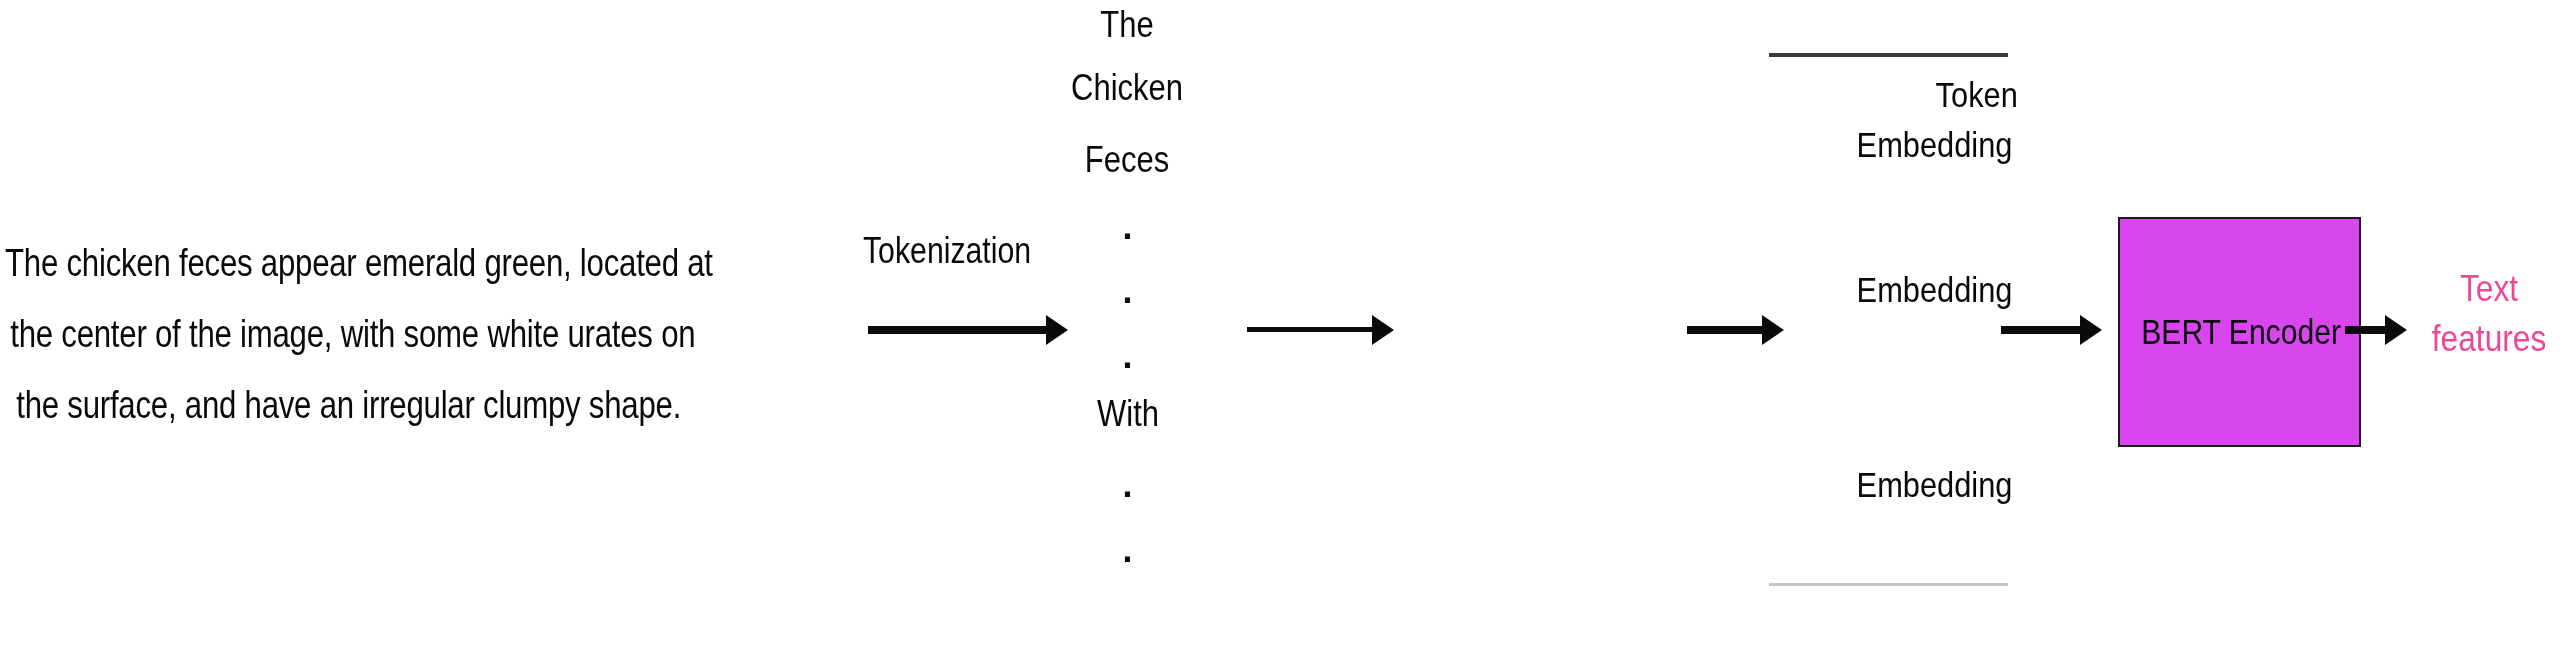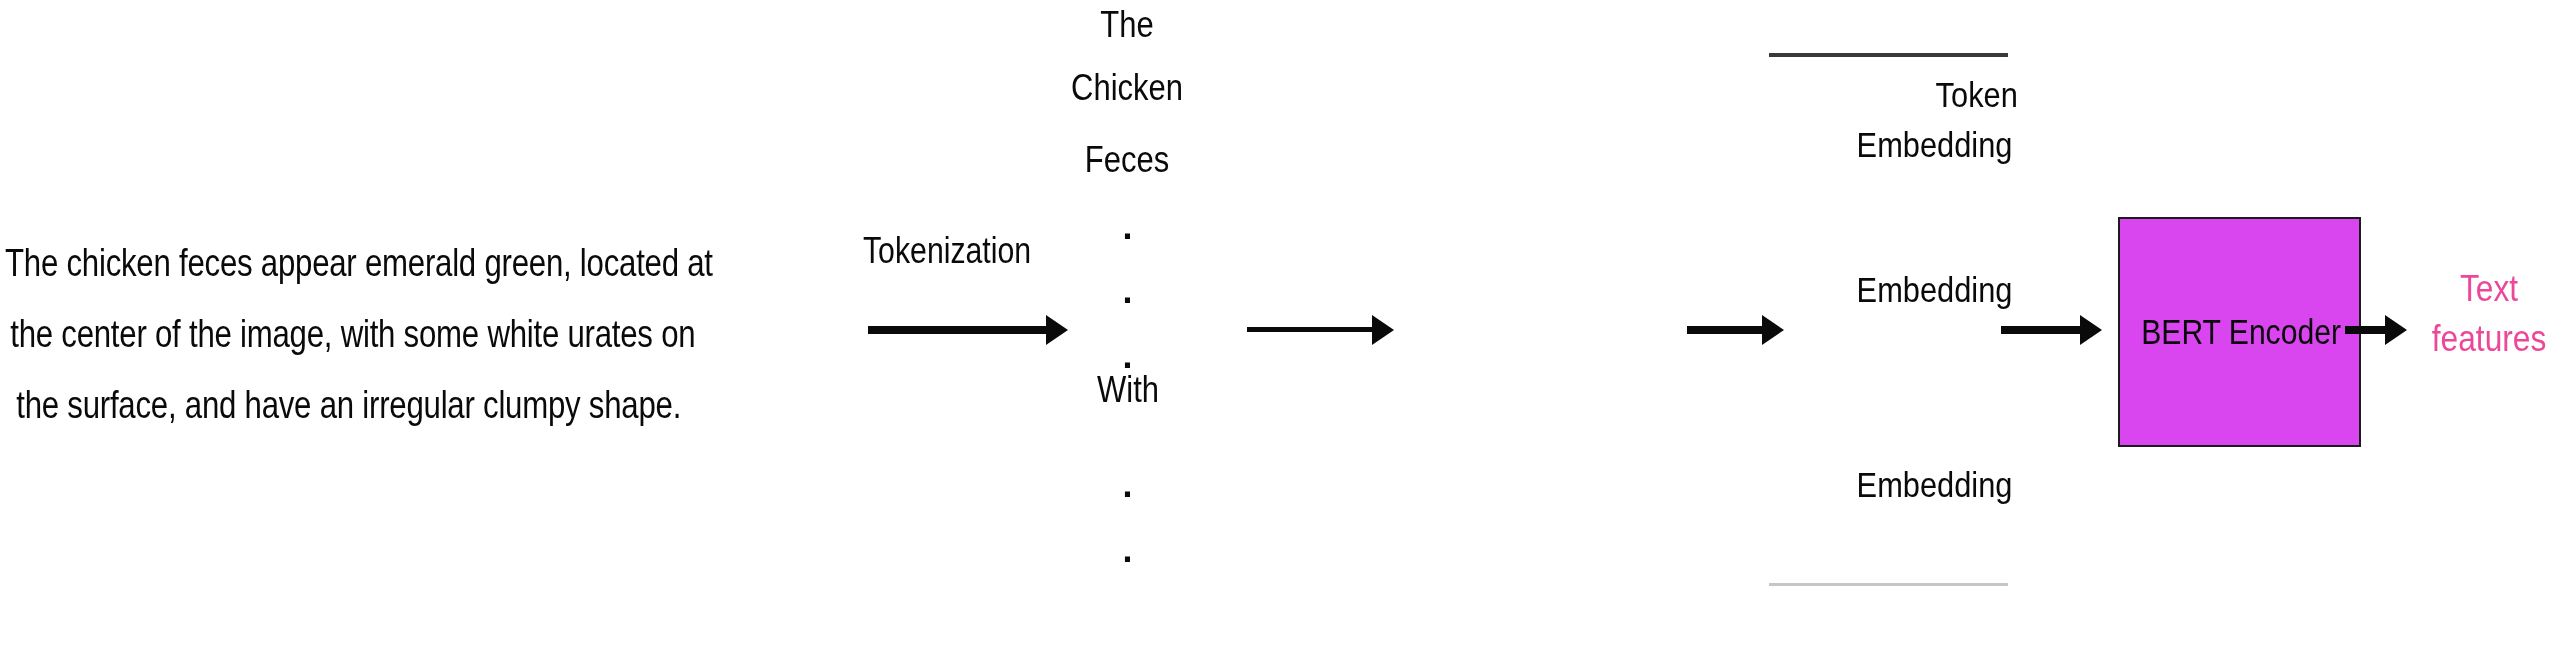--- a/index.html
+++ b/index.html
@@ -219,21 +219,21 @@
     <div class="head" style="left:178px;"></div>
   </div>
 
   <div class="abs" id="token-column">
     <div class="token-item" style="top:5.2px;"><span>The</span></div>
     <div class="token-item" style="top:68px;"><span>Chicken</span></div>
     <div class="token-item" style="top:140px;"><span>Feces</span></div>
     <div class="token-dot" style="top:220px;">.</div>
     <div class="token-dot" style="top:284px;">.</div>
     <div class="token-dot" style="top:349px;">.</div>
-    <div class="token-item" style="top:370px;"><span>With</span></div>
+    <div class="token-item" style="top:394px;"><span>With</span></div>
     <div class="token-dot" style="top:478px;">.</div>
     <div class="token-dot" style="top:543px;">.</div>
   </div>
 
   <div class="arrow arrow-thin abs" style="left:1247px; top:315px; width:149px; height:30px;">
     <div class="shaft" style="width:127px;"></div>
     <div class="head" style="left:125px;"></div>
   </div>
 
   <div class="abs" id="attention-block">

